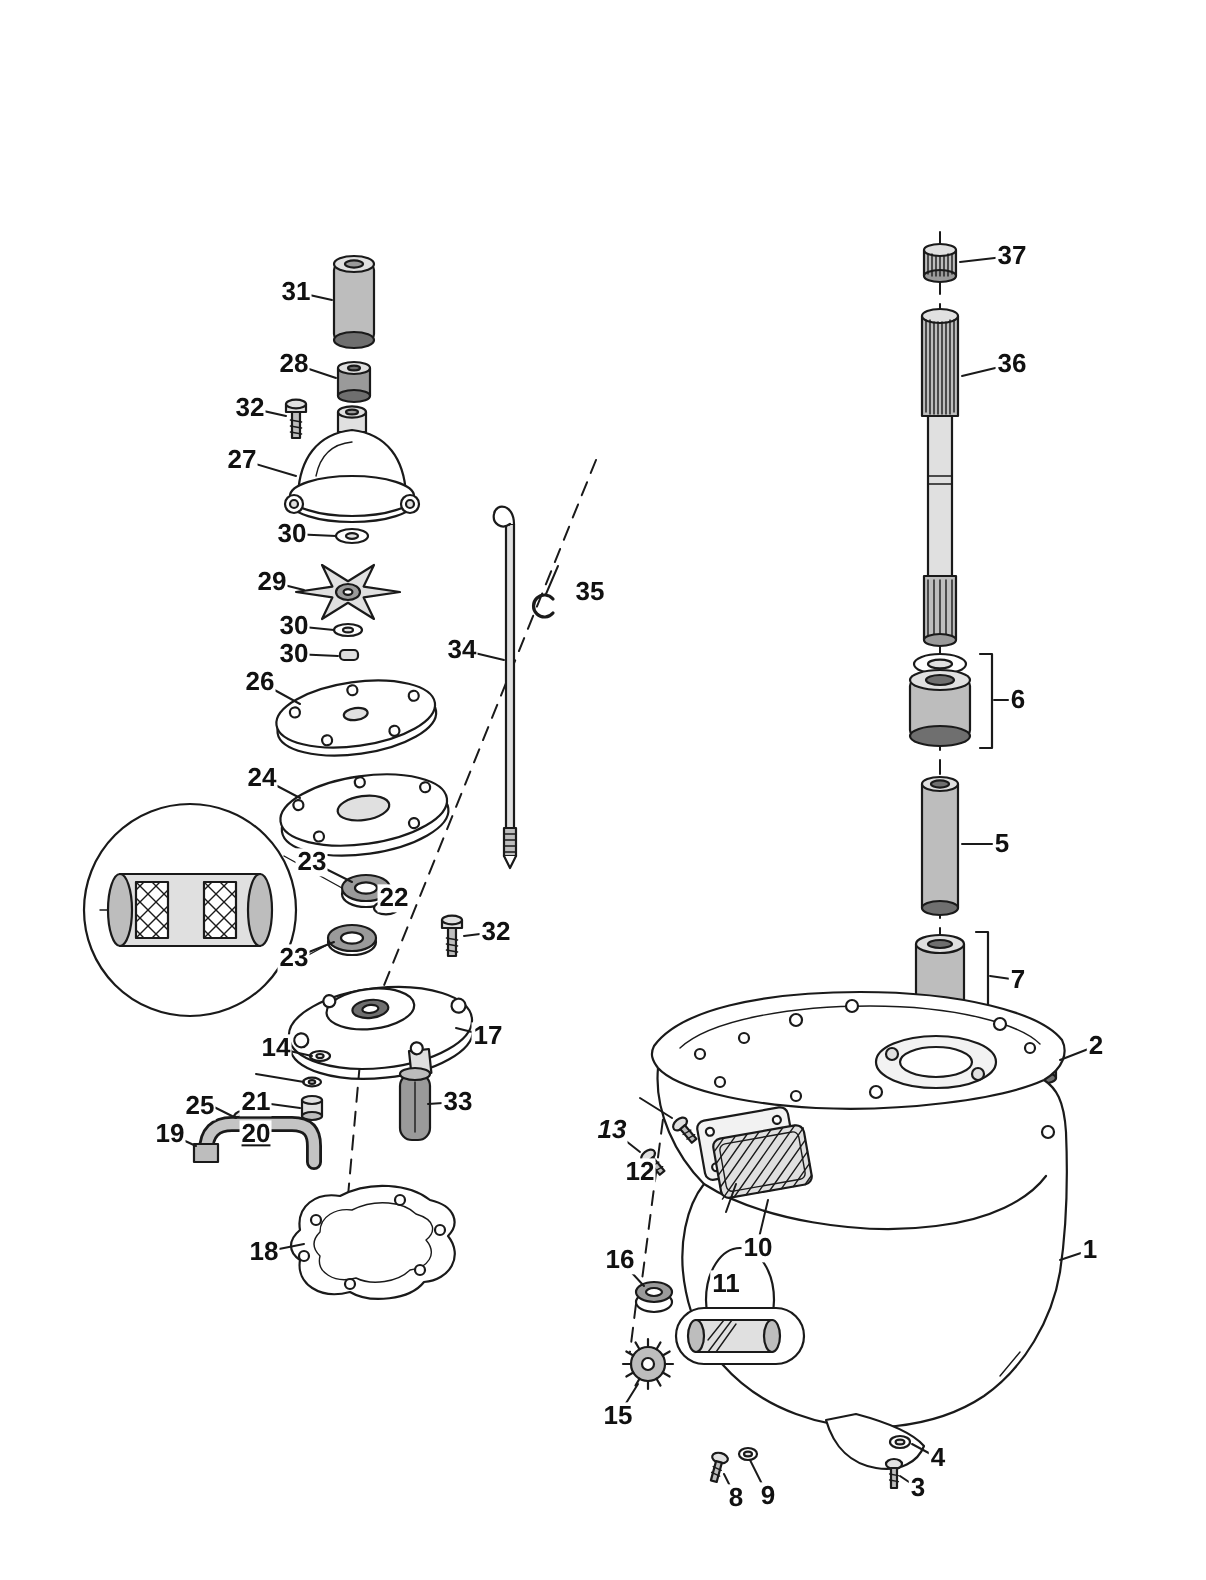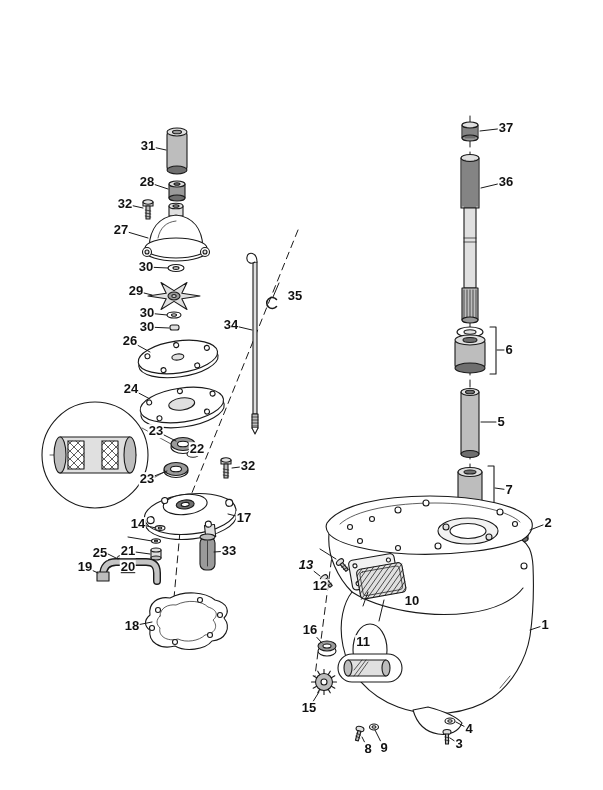--- a/index.html
+++ b/index.html
@@ -489,21 +489,21 @@
       <span class="callout" style="left: 506px; top: 128px;">37</span>
       <span class="callout" style="left: 506px; top: 182px;">36</span>
       <span class="callout" style="left: 509px; top: 350px;">6</span>
       <span class="callout" style="left: 501px; top: 422px;">5</span>
       <span class="callout" style="left: 509px; top: 490px;">7</span>
       <span class="callout" style="left: 548px; top: 523px;">2</span>
       <span class="callout" style="left: 545px; top: 625px;">1</span>
       <span class="callout" style="left: 320px; top: 549px; margin-top: 37px;">12</span>
       <span class="callout" style="left: 306px; top: 565px; font-style: italic;">13</span>
       <span class="callout" style="left: 363px; top: 642px;">11</span>
-      <span class="callout" style="left: 379px; top: 601px; margin-left: 33px;">10</span>
+      <span class="callout" style="left: 379px; top: 624px;">10</span>
       <span class="callout" style="left: 310px; top: 630px;">16</span>
       <span class="callout" style="left: 309px; top: 708px;">15</span>
       <span class="callout" style="left: 368px; top: 749px;">8</span>
       <span class="callout" style="left: 384px; top: 748px;">9</span>
       <span class="callout" style="left: 459px; top: 744px;">3</span>
       <span class="callout" style="left: 469px; top: 729px;">4</span>
     </div>
 </div>
 
 </body></html>

